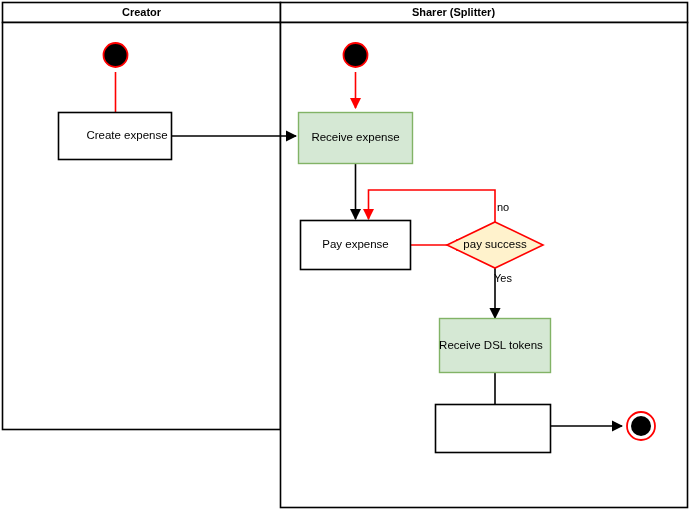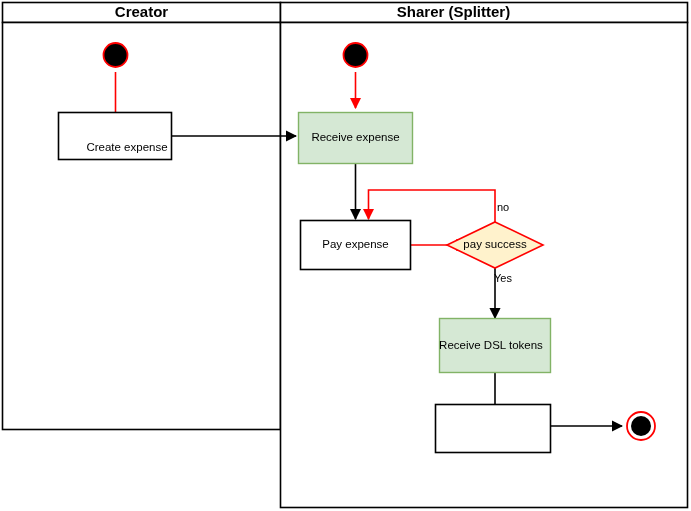--- a/index.html
+++ b/index.html
@@ -19,21 +19,21 @@
   }
   #svg-layer {
     position: absolute;
     left: 0;
     top: 0;
     width: 691px;
     height: 511px;
   }
   .lane-title {
     position: absolute;
-    font-size: 15px;
+    font-size: 11px;
     font-weight: bold;
     color: #000000;
     text-align: center;
     line-height: 22px;
     white-space: nowrap;
   }
   .node-label {
     position: absolute;
     font-size: 11.5px;
     color: #000000;
@@ -148,21 +148,21 @@
     <g>
       <circle cx="641" cy="426" r="14" fill="#ffffff" stroke="#ff0000" stroke-width="1.8"></circle>
       <circle cx="641" cy="426" r="10" fill="#000000" stroke="none"></circle>
     </g>
   </svg>
 
   <div class="lane-title" style="left:2px; top:1px; width:279px;">Creator</div>
 
   <div class="lane-title" style="left:281px; top:1px; width:345px;">Sharer (Splitter)</div>
 
-  <div class="node-label" style="left:58px; top:129px; width:138px;margin-top:12px;">Create expense</div>
+  <div class="node-label" style="left:58px; top:129px; width:138px;">Create expense</div>
 
   <div class="node-label" style="left:298px; top:131px; width:115px;">Receive expense</div>
 
   <div class="node-label" style="left:300px; top:238px; width:111px;">Pay expense</div>
 
   <div class="node-label" style="left:447px; top:238px; width:96px;">pay success</div>
 
   <div class="node-label" style="left:439px; top:339px; width:104px;">Receive DSL tokens</div>
 
 

